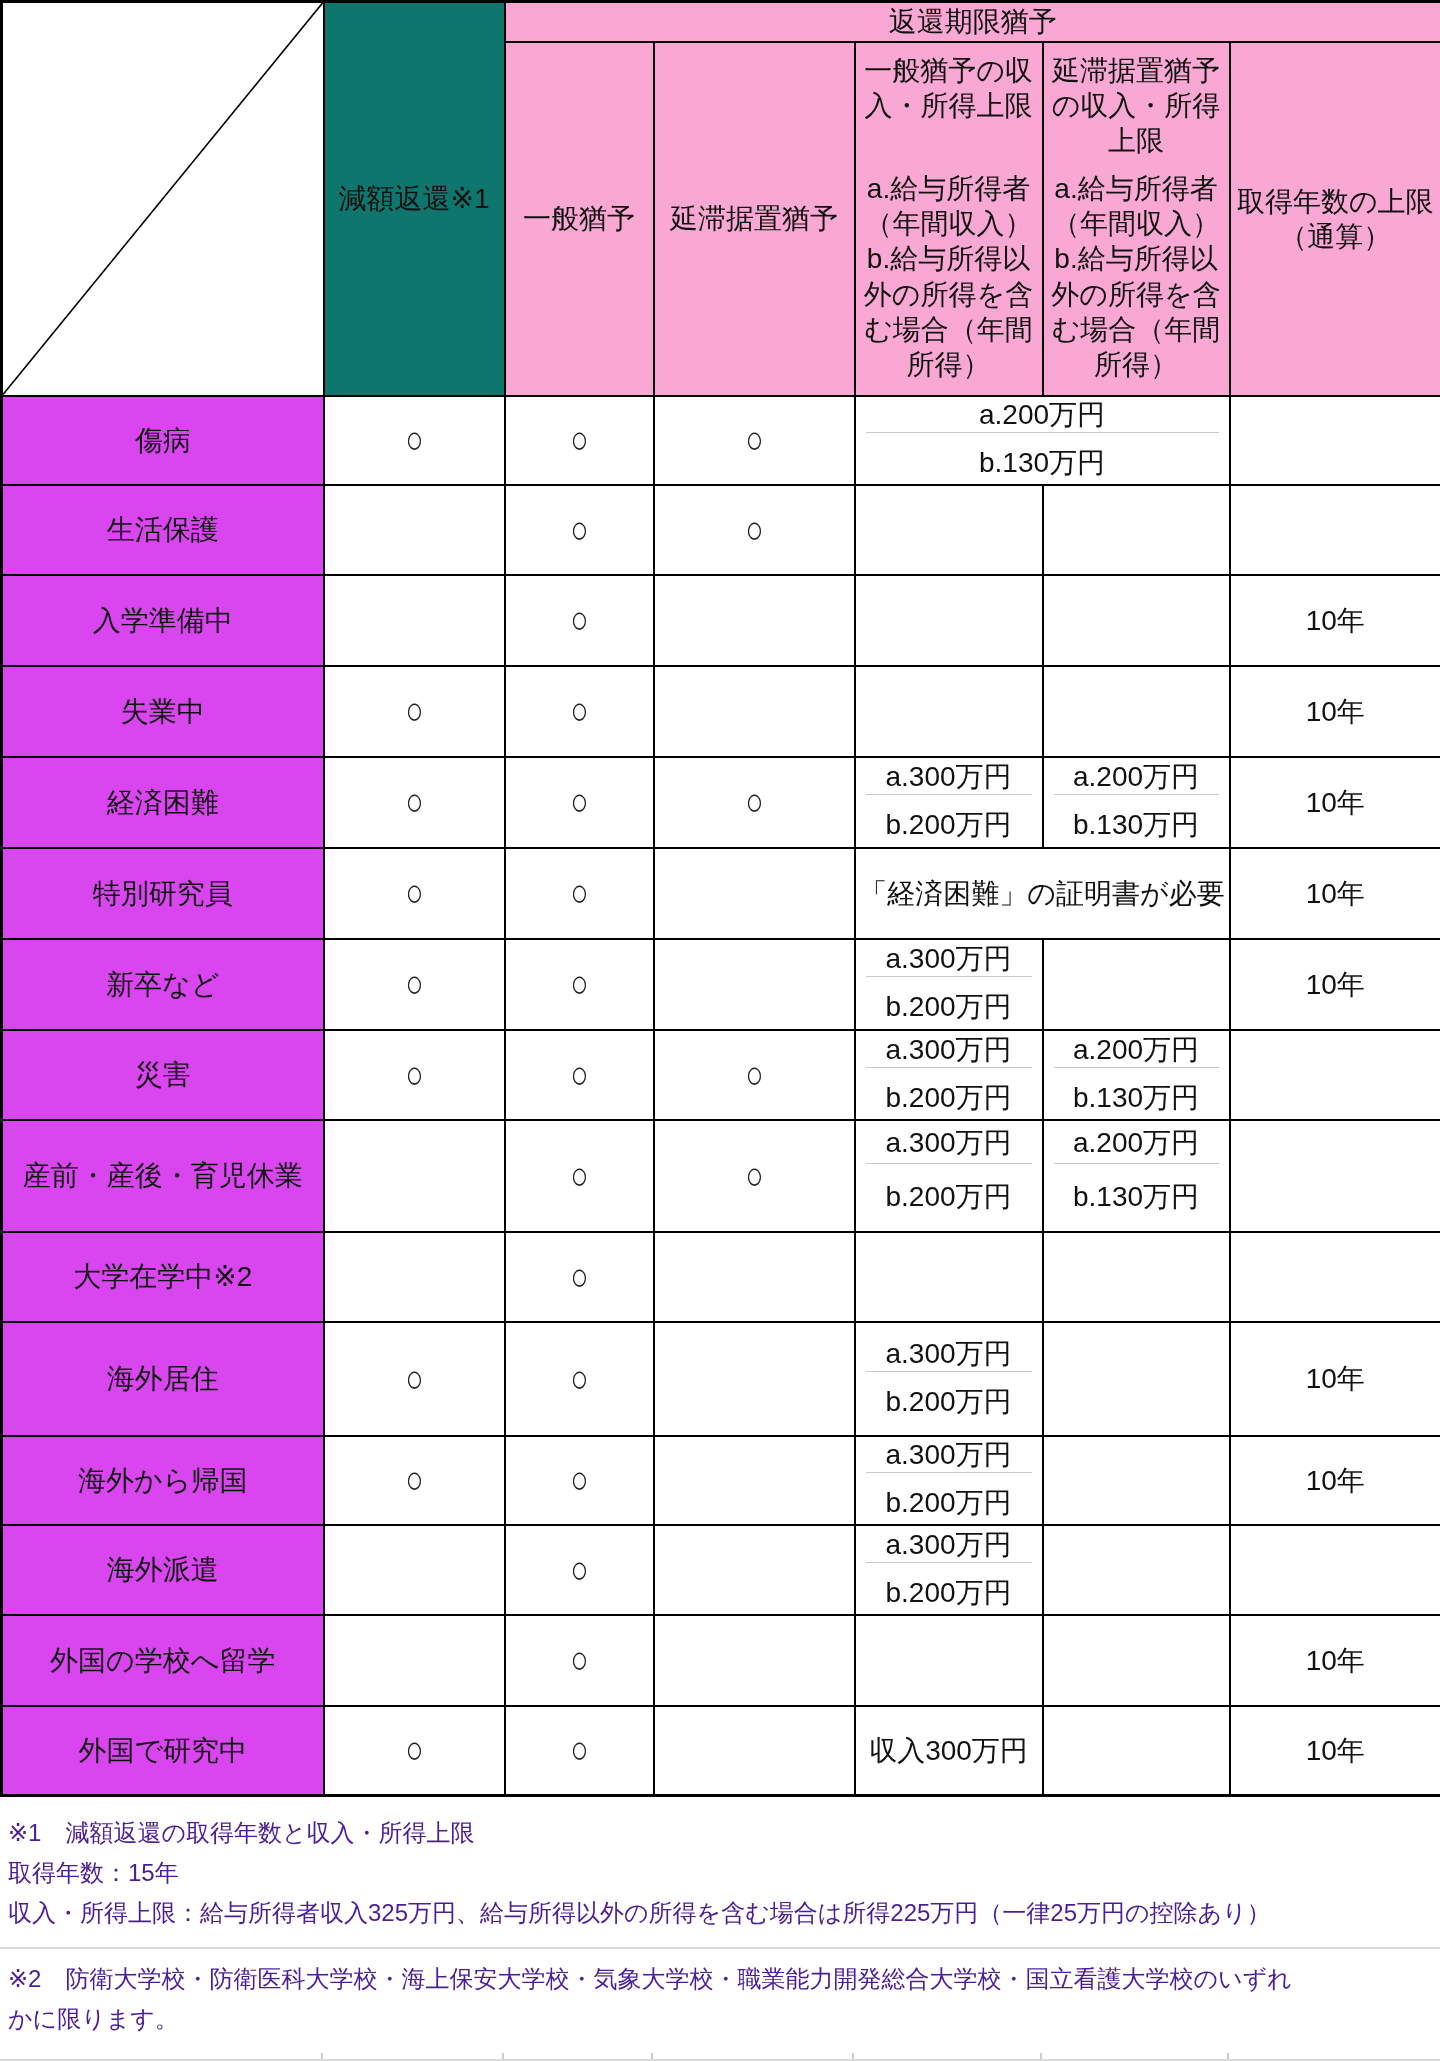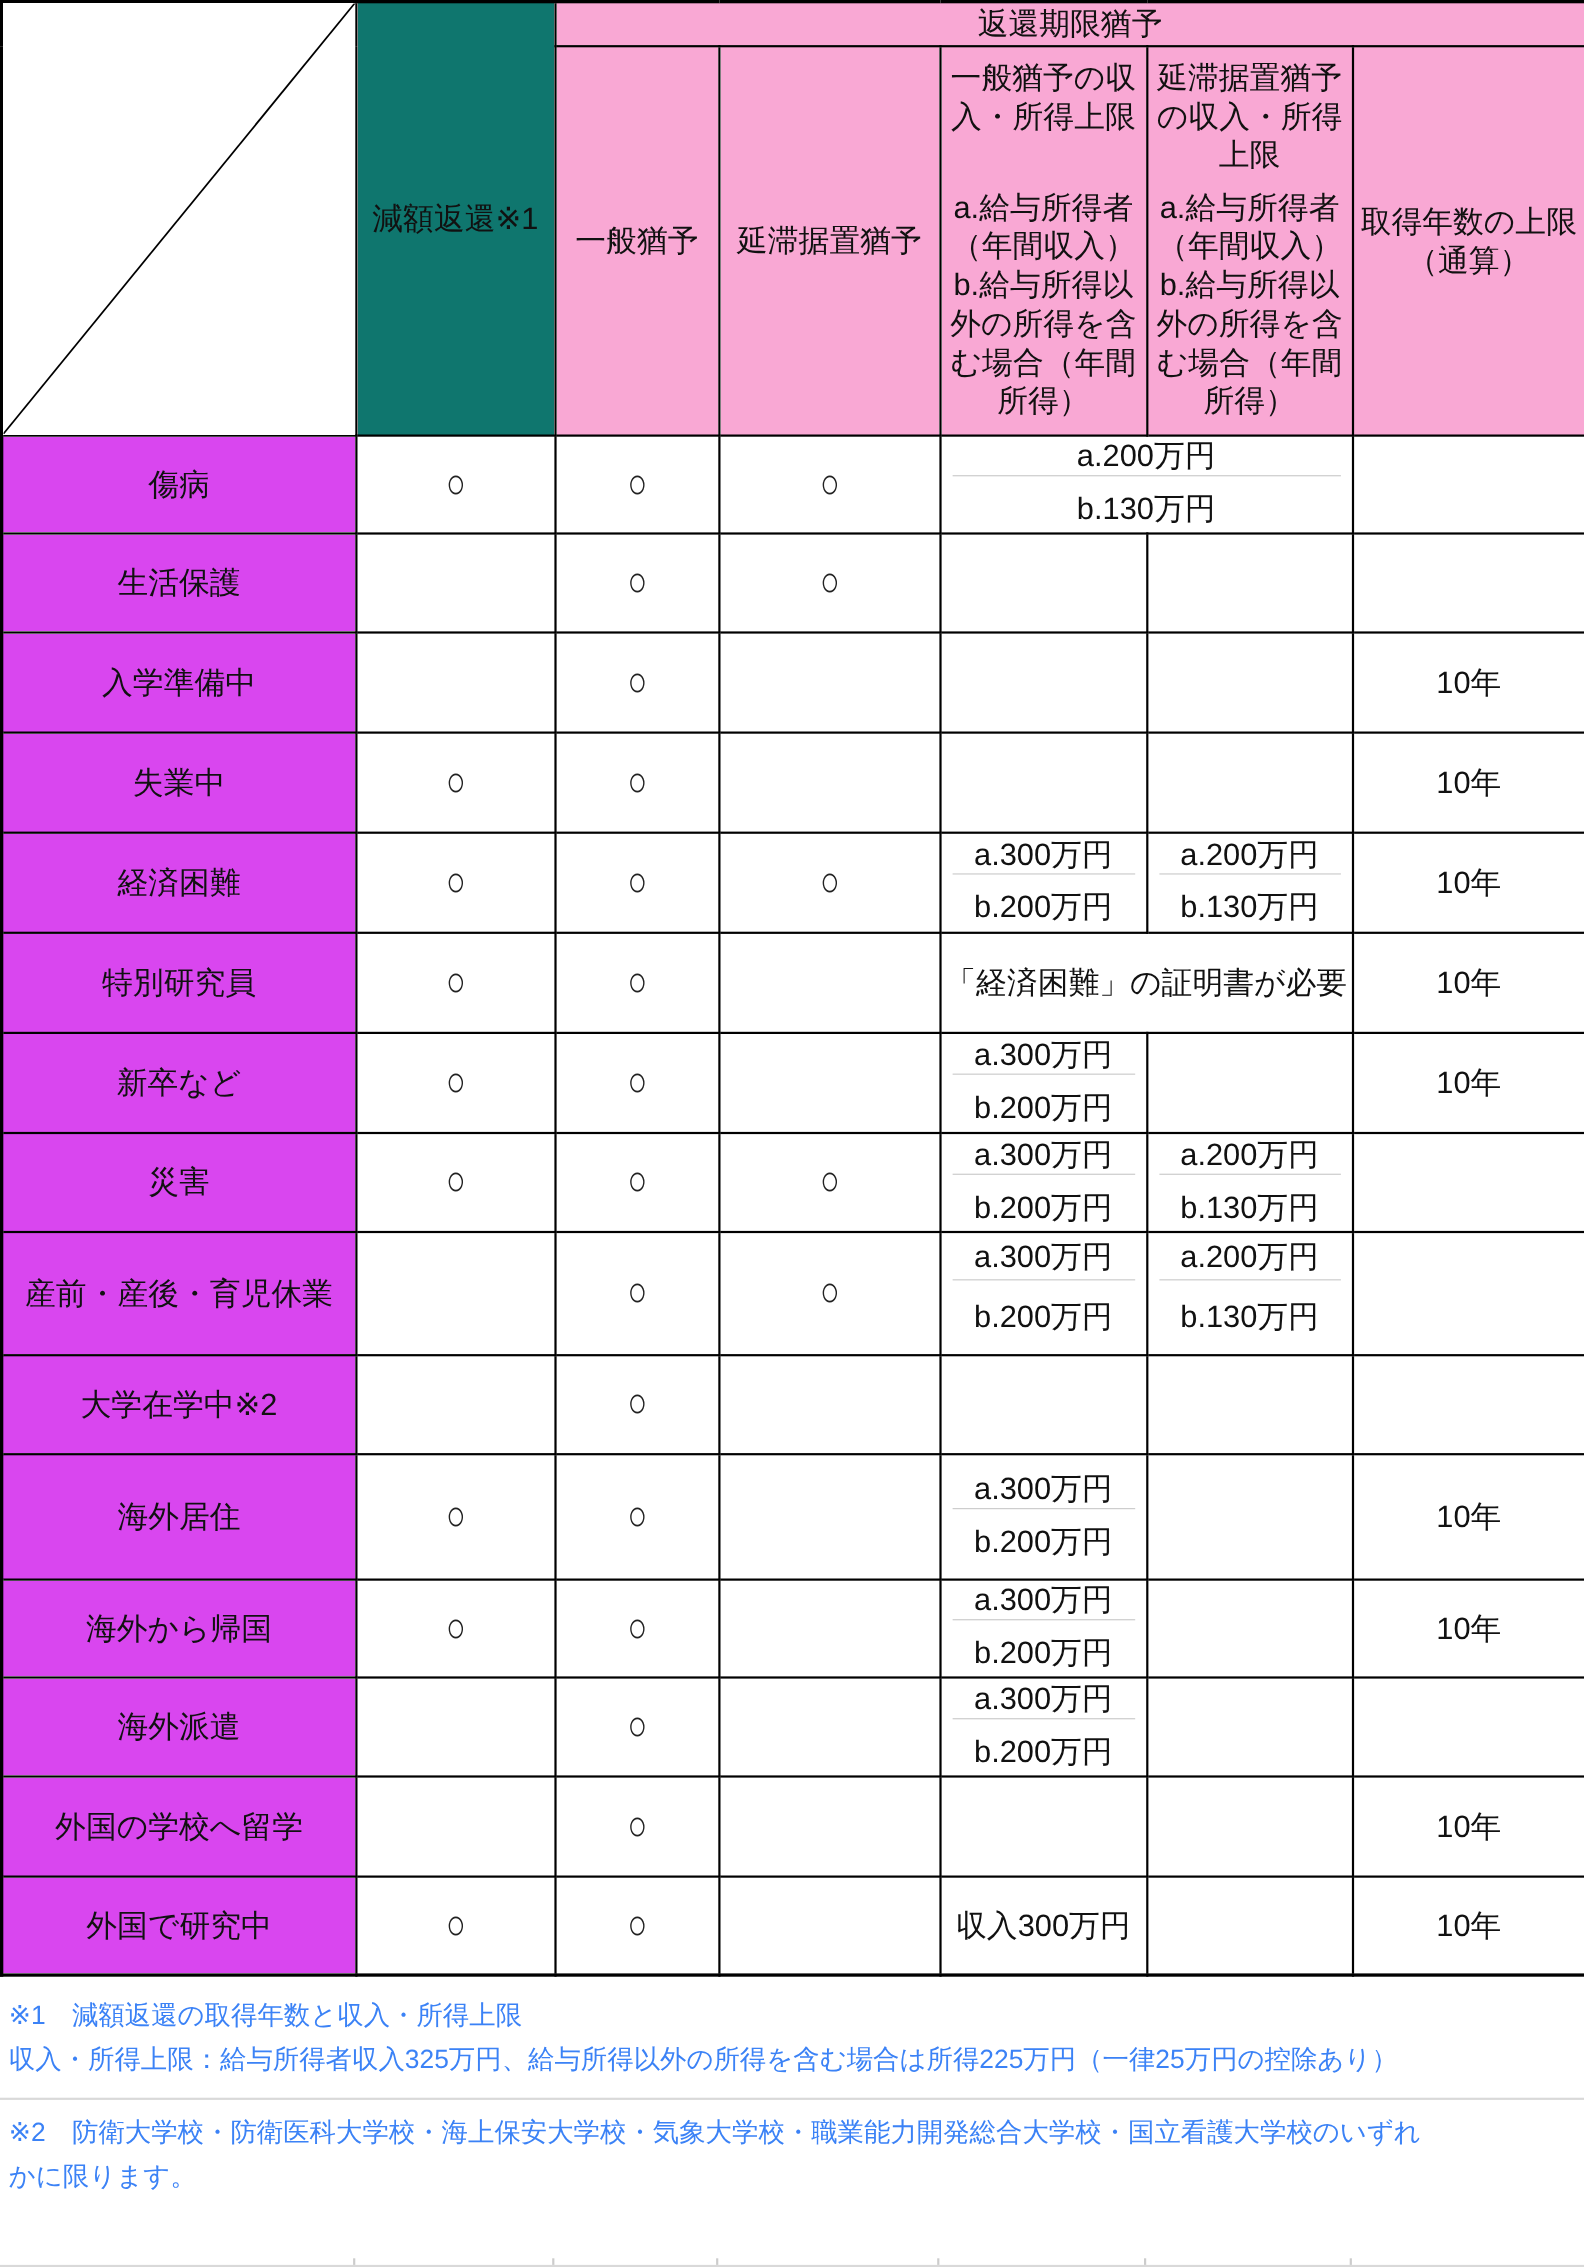--- a/index.html
+++ b/index.html
@@ -37,21 +37,21 @@
   }
   .ab > div:first-child{border-bottom:1px solid #c8c8c8;margin:0 10px;text-align:center;}
   .ab > div:last-child{margin:12px 10px;}
   .h86{height:86px;}
   .h108{height:108px;}
   .maru{
     display:inline-block;font-size:38px;line-height:1;
     transform:scale(0.78,1.04);font-weight:400;color:#222;
   }
   .notes{
-    padding:16px 14px 0 8px;font-size:24px;color:#3b82f6;
+    padding:16px 14px 0 8px;font-size:24px;color:#4c1d95;
   }
   .notes p{margin:0;line-height:40px;}
   .notes-divider{
     margin:14px -14px 10px -8px;border-top:2px solid #d9d9d9;
   }
   .note2{white-space:pre-line;line-height:44px;}
   .bottom-rule{
     position:absolute;left:0;right:0;bottom:0;height:7px;
     border-bottom:2px solid #d9d9d9;
   }
@@ -313,20 +313,21 @@
     <td><span class="maru"></span></td>
     <td>収入300万円</td>
     <td></td>
     <td>10年</td>
   </tr>
   </tbody>
 </table>
 
 <div class="notes">
   <p>※1　減額返還の取得年数と収入・所得上限</p>
+  <p>取得年数：15年</p>
   <p>収入・所得上限：給与所得者収入325万円、給与所得以外の所得を含む場合は所得225万円（一律25万円の控除あり）</p>
   <div class="notes-divider"></div>
   <p class="note2">※2　防衛大学校・防衛医科大学校・海上保安大学校・気象大学校・職業能力開発総合大学校・国立看護大学校のいずれ
 かに限ります。</p>
 </div>
 
 <div class="bottom-rule">
   <div class="stub" style="left:321px"></div>
   <div class="stub" style="left:502px"></div>
   <div class="stub" style="left:651px"></div>

